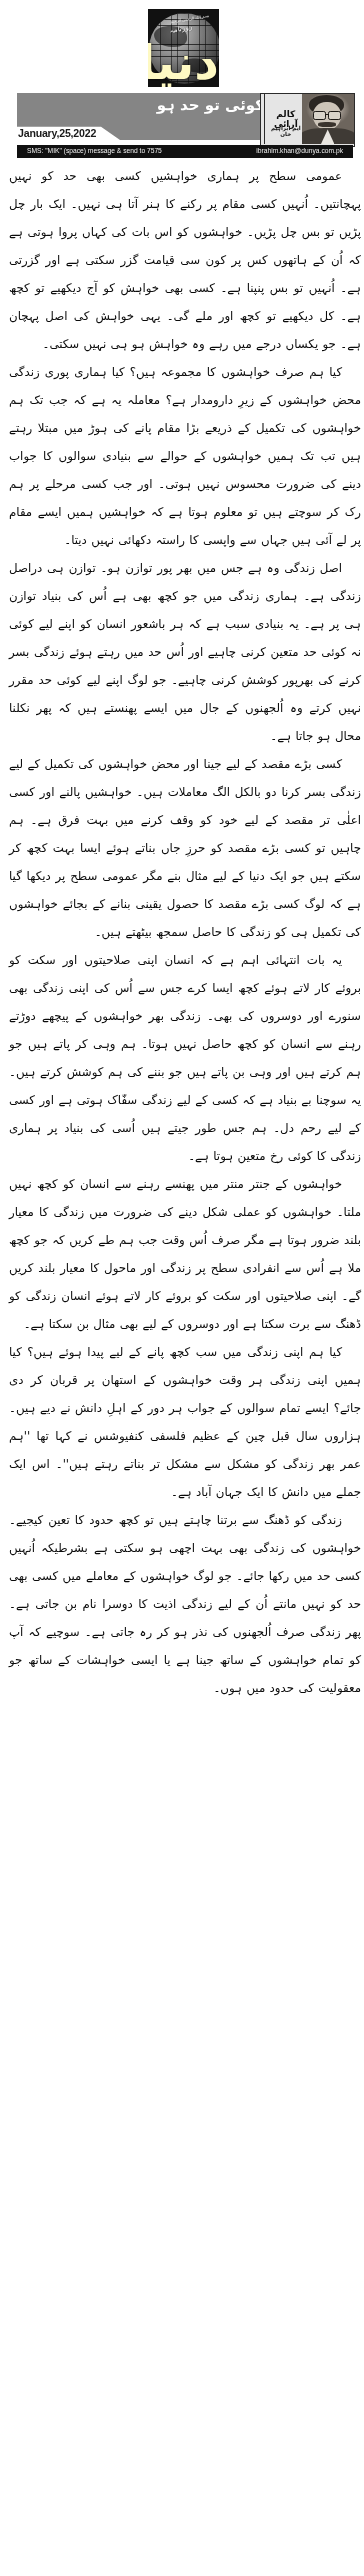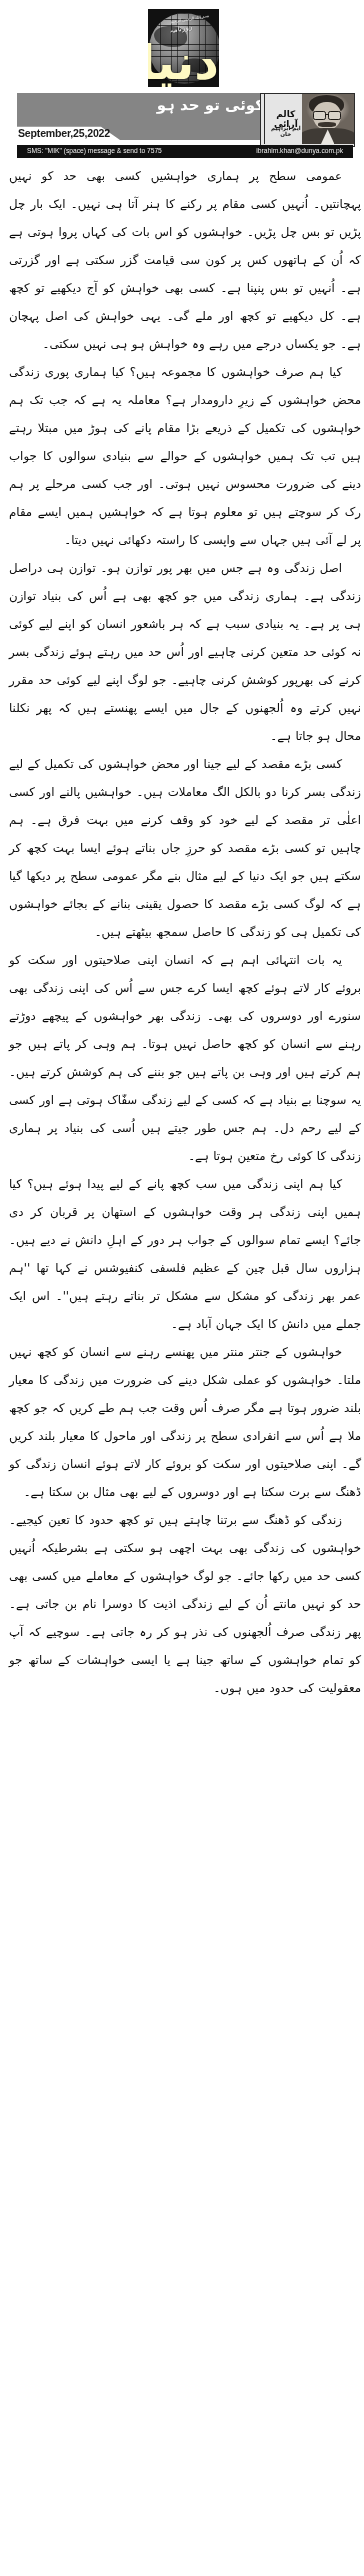--- a/index.html
+++ b/index.html
@@ -276,21 +276,21 @@
   <div class="logo-box">
     <div class="globe"></div>
     <div class="logo-sub2">بسم اللہ الرحمن الرحیم</div>
     <div class="logo-sub">روزنامہ</div>
     <div class="logo-word">دنیا</div>
   </div>
 </div>
 
 <div class="headline-bar"></div>
 <div class="headline-text">کوئی تو حد ہو</div>
-<div class="date-text">September,25,2022</div>
+<div class="date-text">January,25,2022</div>
 
 <div class="author-card">
   <div class="author-photo">
     <div class="ph-hair"></div>
     <div class="ph-face"></div>
     <div class="ph-body"></div>
     <div class="ph-shirt"></div>
     <div class="ph-mous"></div>
     <div class="ph-glass">
       <span class="l"></span>
@@ -307,17 +307,17 @@
   <div class="sms-text">SMS: "MIK" (space) message &amp; send to 7575</div>
   <div class="email-text">ibrahim.khan@dunya.com.pk</div>
 </div>
 
 <div class="article">
   <p class="para first">عمومی سطح پر ہماری خواہشیں کسی بھی حد کو نہیں پہچانتیں۔ اُنہیں کسی مقام پر رکنے کا ہنر آتا ہی نہیں۔ ایک بار چل پڑیں تو بس چل پڑیں۔ خواہشوں کو اس بات کی کہاں پروا ہوتی ہے کہ اُن کے ہاتھوں کس پر کون سی قیامت گزر سکتی ہے اور گزرتی ہے۔ اُنہیں تو بس پنپنا ہے۔ کسی بھی خواہش کو آج دیکھیے تو کچھ ہے۔ کل دیکھیے تو کچھ اور ملے گی۔ یہی خواہش کی اصل پہچان ہے۔ جو یکساں درجے میں رہے وہ خواہش ہو ہی نہیں سکتی۔</p>
   <p class="para">کیا ہم صرف خواہشوں کا مجموعہ ہیں؟ کیا ہماری پوری زندگی محض خواہشوں کے زیرِ دارومدار ہے؟ معاملہ یہ ہے کہ جب تک ہم خواہشوں کی تکمیل کے ذریعے بڑا مقام پانے کی ہوڑ میں مبتلا رہتے ہیں تب تک ہمیں خواہشوں کے حوالے سے بنیادی سوالوں کا جواب دینے کی ضرورت محسوس نہیں ہوتی۔ اور جب کسی مرحلے پر ہم رک کر سوچتے ہیں تو معلوم ہوتا ہے کہ خواہشیں ہمیں ایسے مقام پر لے آئی ہیں جہاں سے واپسی کا راستہ دکھائی نہیں دیتا۔</p>
   <p class="para">اصل زندگی وہ ہے جس میں بھر پور توازن ہو۔ توازن ہی دراصل زندگی ہے۔ ہماری زندگی میں جو کچھ بھی ہے اُس کی بنیاد توازن ہی پر ہے۔ یہ بنیادی سبب ہے کہ ہر باشعور انسان کو اپنے لیے کوئی نہ کوئی حد متعین کرنی چاہیے اور اُس حد میں رہتے ہوئے زندگی بسر کرنے کی بھرپور کوشش کرنی چاہیے۔ جو لوگ اپنے لیے کوئی حد مقرر نہیں کرتے وہ اُلجھنوں کے جال میں ایسے پھنستے ہیں کہ پھر نکلنا محال ہو جاتا ہے۔</p>
   <p class="para">کسی بڑے مقصد کے لیے جینا اور محض خواہشوں کی تکمیل کے لیے زندگی بسر کرنا دو بالکل الگ معاملات ہیں۔ خواہشیں پالنے اور کسی اعلٰی تر مقصد کے لیے خود کو وقف کرنے میں بہت فرق ہے۔ ہم چاہیں تو کسی بڑے مقصد کو حرزِ جاں بناتے ہوئے ایسا بہت کچھ کر سکتے ہیں جو ایک دنیا کے لیے مثال بنے مگر عمومی سطح پر دیکھا گیا ہے کہ لوگ کسی بڑے مقصد کا حصول یقینی بنانے کے بجائے خواہشوں کی تکمیل ہی کو زندگی کا حاصل سمجھ بیٹھتے ہیں۔</p>
   <p class="para">یہ بات انتہائی اہم ہے کہ انسان اپنی صلاحیتوں اور سکت کو بروئے کار لاتے ہوئے کچھ ایسا کرے جس سے اُس کی اپنی زندگی بھی سنورے اور دوسروں کی بھی۔ زندگی بھر خواہشوں کے پیچھے دوڑتے رہنے سے انسان کو کچھ حاصل نہیں ہوتا۔ ہم وہی کر پاتے ہیں جو ہم کرتے ہیں اور وہی بن پاتے ہیں جو بننے کی ہم کوشش کرتے ہیں۔ یہ سوچنا بے بنیاد ہے کہ کسی کے لیے زندگی سفّاک ہوتی ہے اور کسی کے لیے رحم دل۔ ہم جس طور جیتے ہیں اُسی کی بنیاد پر ہماری زندگی کا کوئی رخ متعین ہوتا ہے۔</p>
+  <p class="para">خواہشوں کے جنتر منتر میں پھنسے رہنے سے انسان کو کچھ نہیں ملتا۔ خواہشوں کو عملی شکل دینے کی ضرورت میں زندگی کا معیار بلند ضرور ہوتا ہے مگر صرف اُس وقت جب ہم طے کریں کہ جو کچھ ملا ہے اُس سے انفرادی سطح پر زندگی اور ماحول کا معیار بلند کریں گے۔ اپنی صلاحیتوں اور سکت کو بروئے کار لاتے ہوئے انسان زندگی کو ڈھنگ سے برت سکتا ہے اور دوسروں کے لیے بھی مثال بن سکتا ہے۔</p>
   <p class="para">کیا ہم اپنی زندگی میں سب کچھ پانے کے لیے پیدا ہوئے ہیں؟ کیا ہمیں اپنی زندگی ہر وقت خواہشوں کے استھان پر قربان کر دی جائے؟ ایسے تمام سوالوں کے جواب ہر دور کے اہلِ دانش نے دیے ہیں۔ ہزاروں سال قبل چین کے عظیم فلسفی کنفیوشس نے کہا تھا ''ہم عمر بھر زندگی کو مشکل سے مشکل تر بناتے رہتے ہیں''۔ اس ایک جملے میں دانش کا ایک جہان آباد ہے۔</p>
-  <p class="para">خواہشوں کے جنتر منتر میں پھنسے رہنے سے انسان کو کچھ نہیں ملتا۔ خواہشوں کو عملی شکل دینے کی ضرورت میں زندگی کا معیار بلند ضرور ہوتا ہے مگر صرف اُس وقت جب ہم طے کریں کہ جو کچھ ملا ہے اُس سے انفرادی سطح پر زندگی اور ماحول کا معیار بلند کریں گے۔ اپنی صلاحیتوں اور سکت کو بروئے کار لاتے ہوئے انسان زندگی کو ڈھنگ سے برت سکتا ہے اور دوسروں کے لیے بھی مثال بن سکتا ہے۔</p>
   <p class="para">زندگی کو ڈھنگ سے برتنا چاہتے ہیں تو کچھ حدود کا تعین کیجیے۔ خواہشوں کی زندگی بھی بہت اچھی ہو سکتی ہے بشرطیکہ اُنہیں کسی حد میں رکھا جائے۔ جو لوگ خواہشوں کے معاملے میں کسی بھی حد کو نہیں مانتے اُن کے لیے زندگی اذیت کا دوسرا نام بن جاتی ہے۔ پھر زندگی صرف اُلجھنوں کی نذر ہو کر رہ جاتی ہے۔ سوچیے کہ آپ کو تمام خواہشوں کے ساتھ جینا ہے یا ایسی خواہشات کے ساتھ جو معقولیت کی حدود میں ہوں۔</p>
 </div>
 
 
 </body></html>

